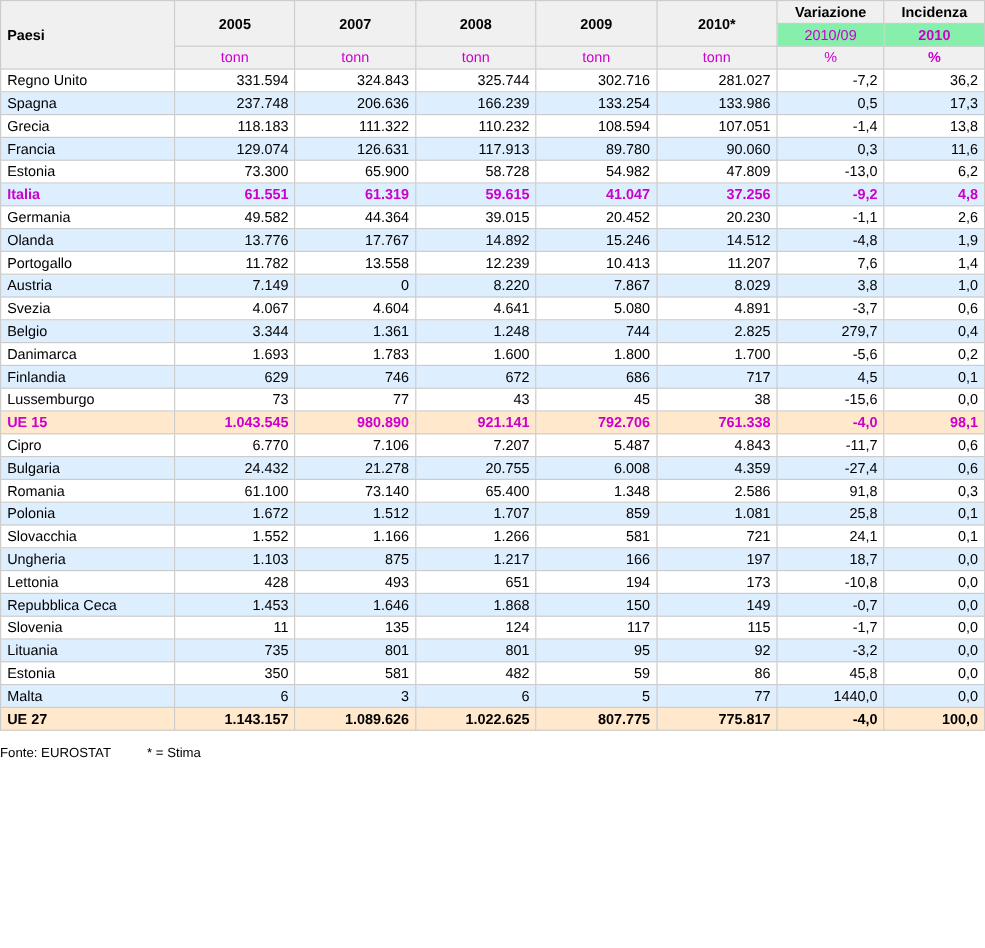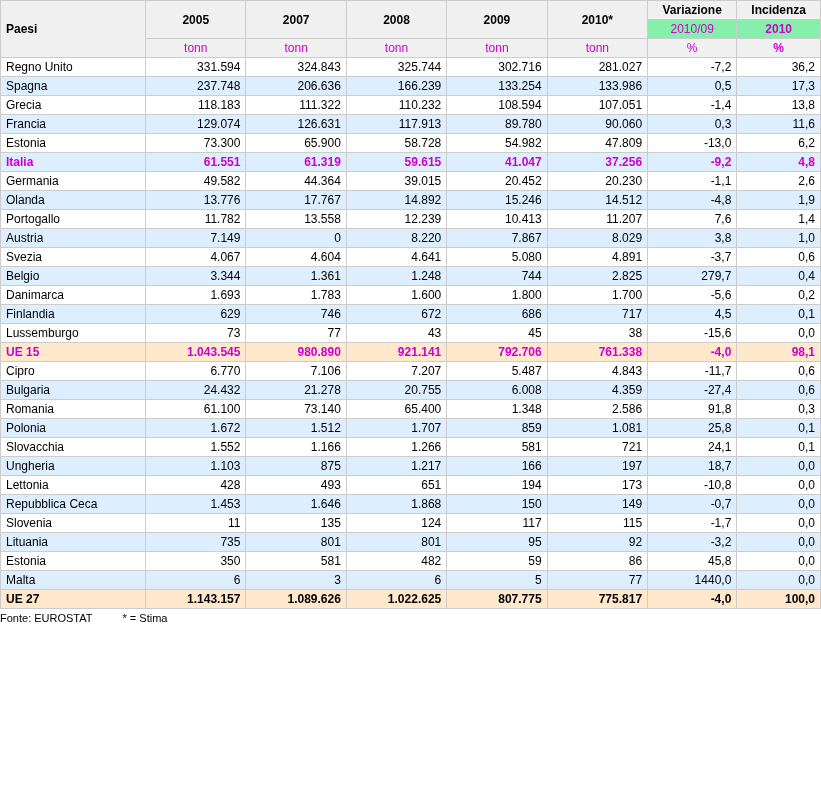--- a/index.html
+++ b/index.html
@@ -16,21 +16,21 @@
     .paese-col { text-align: left; width: 130px; }
     .data-col { width: 90px; }
     .var-col { width: 80px; }
     .inc-col { width: 75px; font-weight: bold; }
     tr.odd { background: #ffffff; }
     tr.even { background: #ddeeff; margin-left: 15px; }
     tr.italia { background: #ddeeff; color: #cc00cc; font-weight: bold; padding-left: 28px; }
     tr.ue15 { background: #ffe8cc; color: #cc00cc; font-weight: bold; }
     tr.ue27 { background: #ffe8cc; color: #000000; font-weight: bold; }
     .purple { color: #cc00cc; }
-    .footer { font-size: 11px; padding: 3px 0; display: flex; gap: 30px; }
+    .footer { font-size: 11px; padding: 13px 0; display: flex; gap: 30px; }
   </style>
 </head>
 <body>
 
 <div class="table-container">
   <table>
     <thead>
       <tr class="header-row">
         <th class="paese-col" rowspan="3">Paesi</th>
         <th class="data-col" rowspan="2">2005</th>

